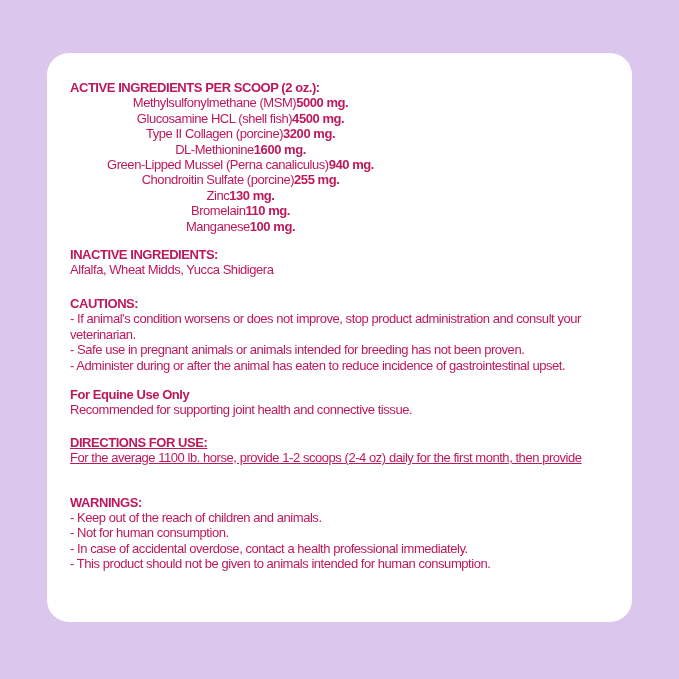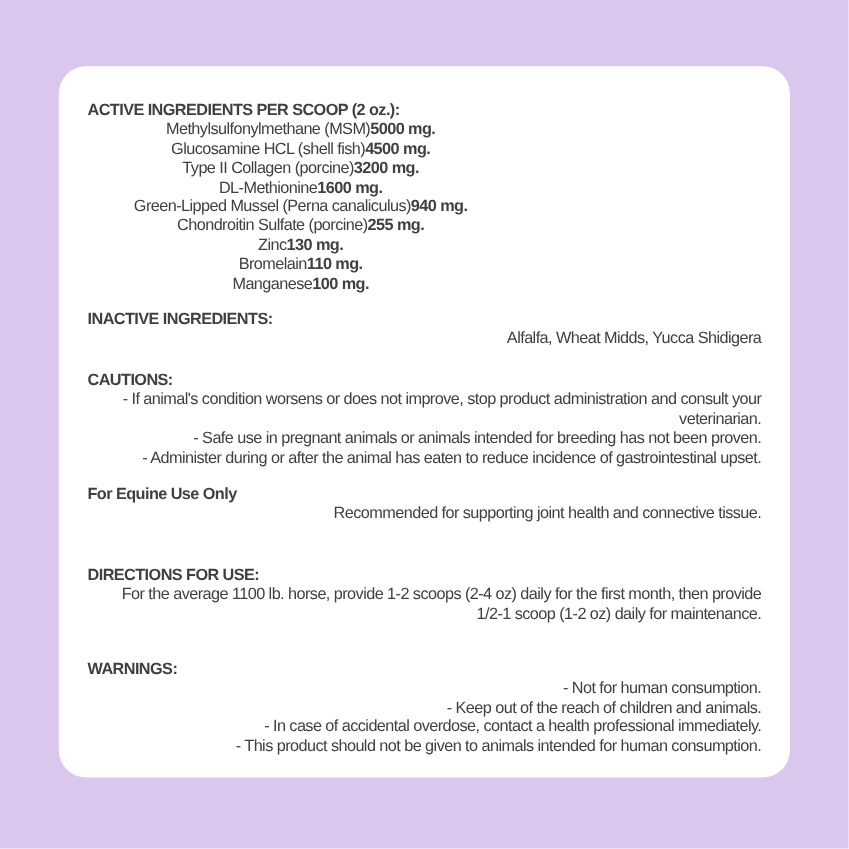--- a/index.html
+++ b/index.html
@@ -15,46 +15,46 @@
     overflow: hidden;
   }
   .card {
     position: absolute;
     left: 47px; top: 53px;
     width: 585px; height: 569px;
     background: #ffffff;
     border-radius: 22px;
     box-sizing: border-box;
     padding: 27px 23px 0 23px;
-    color: #404040;
+    color: #be185d;
     font-size: 13px;
     line-height: 15.4px;
     letter-spacing: -0.45px;
   }
   h2 {
     margin: 0;
     font-size: 13px;
     line-height: 15.4px;
     font-weight: 700;
     letter-spacing: -0.45px;
     white-space: nowrap;
   }
   .ingredients { width: 341px; }
   .row {
     display: flex;
     justify-content: center;
     line-height: 15.4px;
   }
   .ing-name { white-space: nowrap; }
   .ing-amount { white-space: nowrap; text-align: right; font-weight: bold; }
-  .line { white-space: nowrap; text-align: right; }
+  .line { white-space: nowrap; }
   .sec-inactive   { margin-top: 13px; }
   .sec-cautions   { margin-top: 18px; }
   .sec-equine     { margin-top: 14px; }
-  .sec-directions { margin-top: 34px; }
+  .sec-directions { margin-top: 17px; text-decoration: underline; }
   .sec-warnings   { margin-top: 29px; }
 </style>
 </head>
 <body>
 
 <div class="stage">
   <div class="card">
 
     <section>
       <h2>ACTIVE INGREDIENTS PER SCOOP (2 oz.):</h2>
@@ -131,31 +131,30 @@
       <h2>For Equine Use Only</h2>
       <div class="line">Recommended for supporting joint health and connective tissue.</div>
     </section>
 
     <section class="sec-directions">
       <h2>DIRECTIONS FOR USE:</h2>
       <div>
 
           <div class="line">For the average 1100 lb. horse, provide 1-2 scoops (2-4 oz) daily for the first month, then provide</div>
 
-          <div class="line">1/2-1 scoop (1-2 oz) daily for maintenance.</div>
         </div>
     </section>
 
     <section class="sec-warnings">
       <h2>WARNINGS:</h2>
       <div>
 
+          <div class="line">- Keep out of the reach of children and animals.</div>
+
           <div class="line">- Not for human consumption.</div>
-
-          <div class="line">- Keep out of the reach of children and animals.</div>
 
           <div class="line">- In case of accidental overdose, contact a health professional immediately.</div>
 
           <div class="line">- This product should not be given to animals intended for human consumption.</div>
         </div>
     </section>
 
   </div>
 </div>
 

